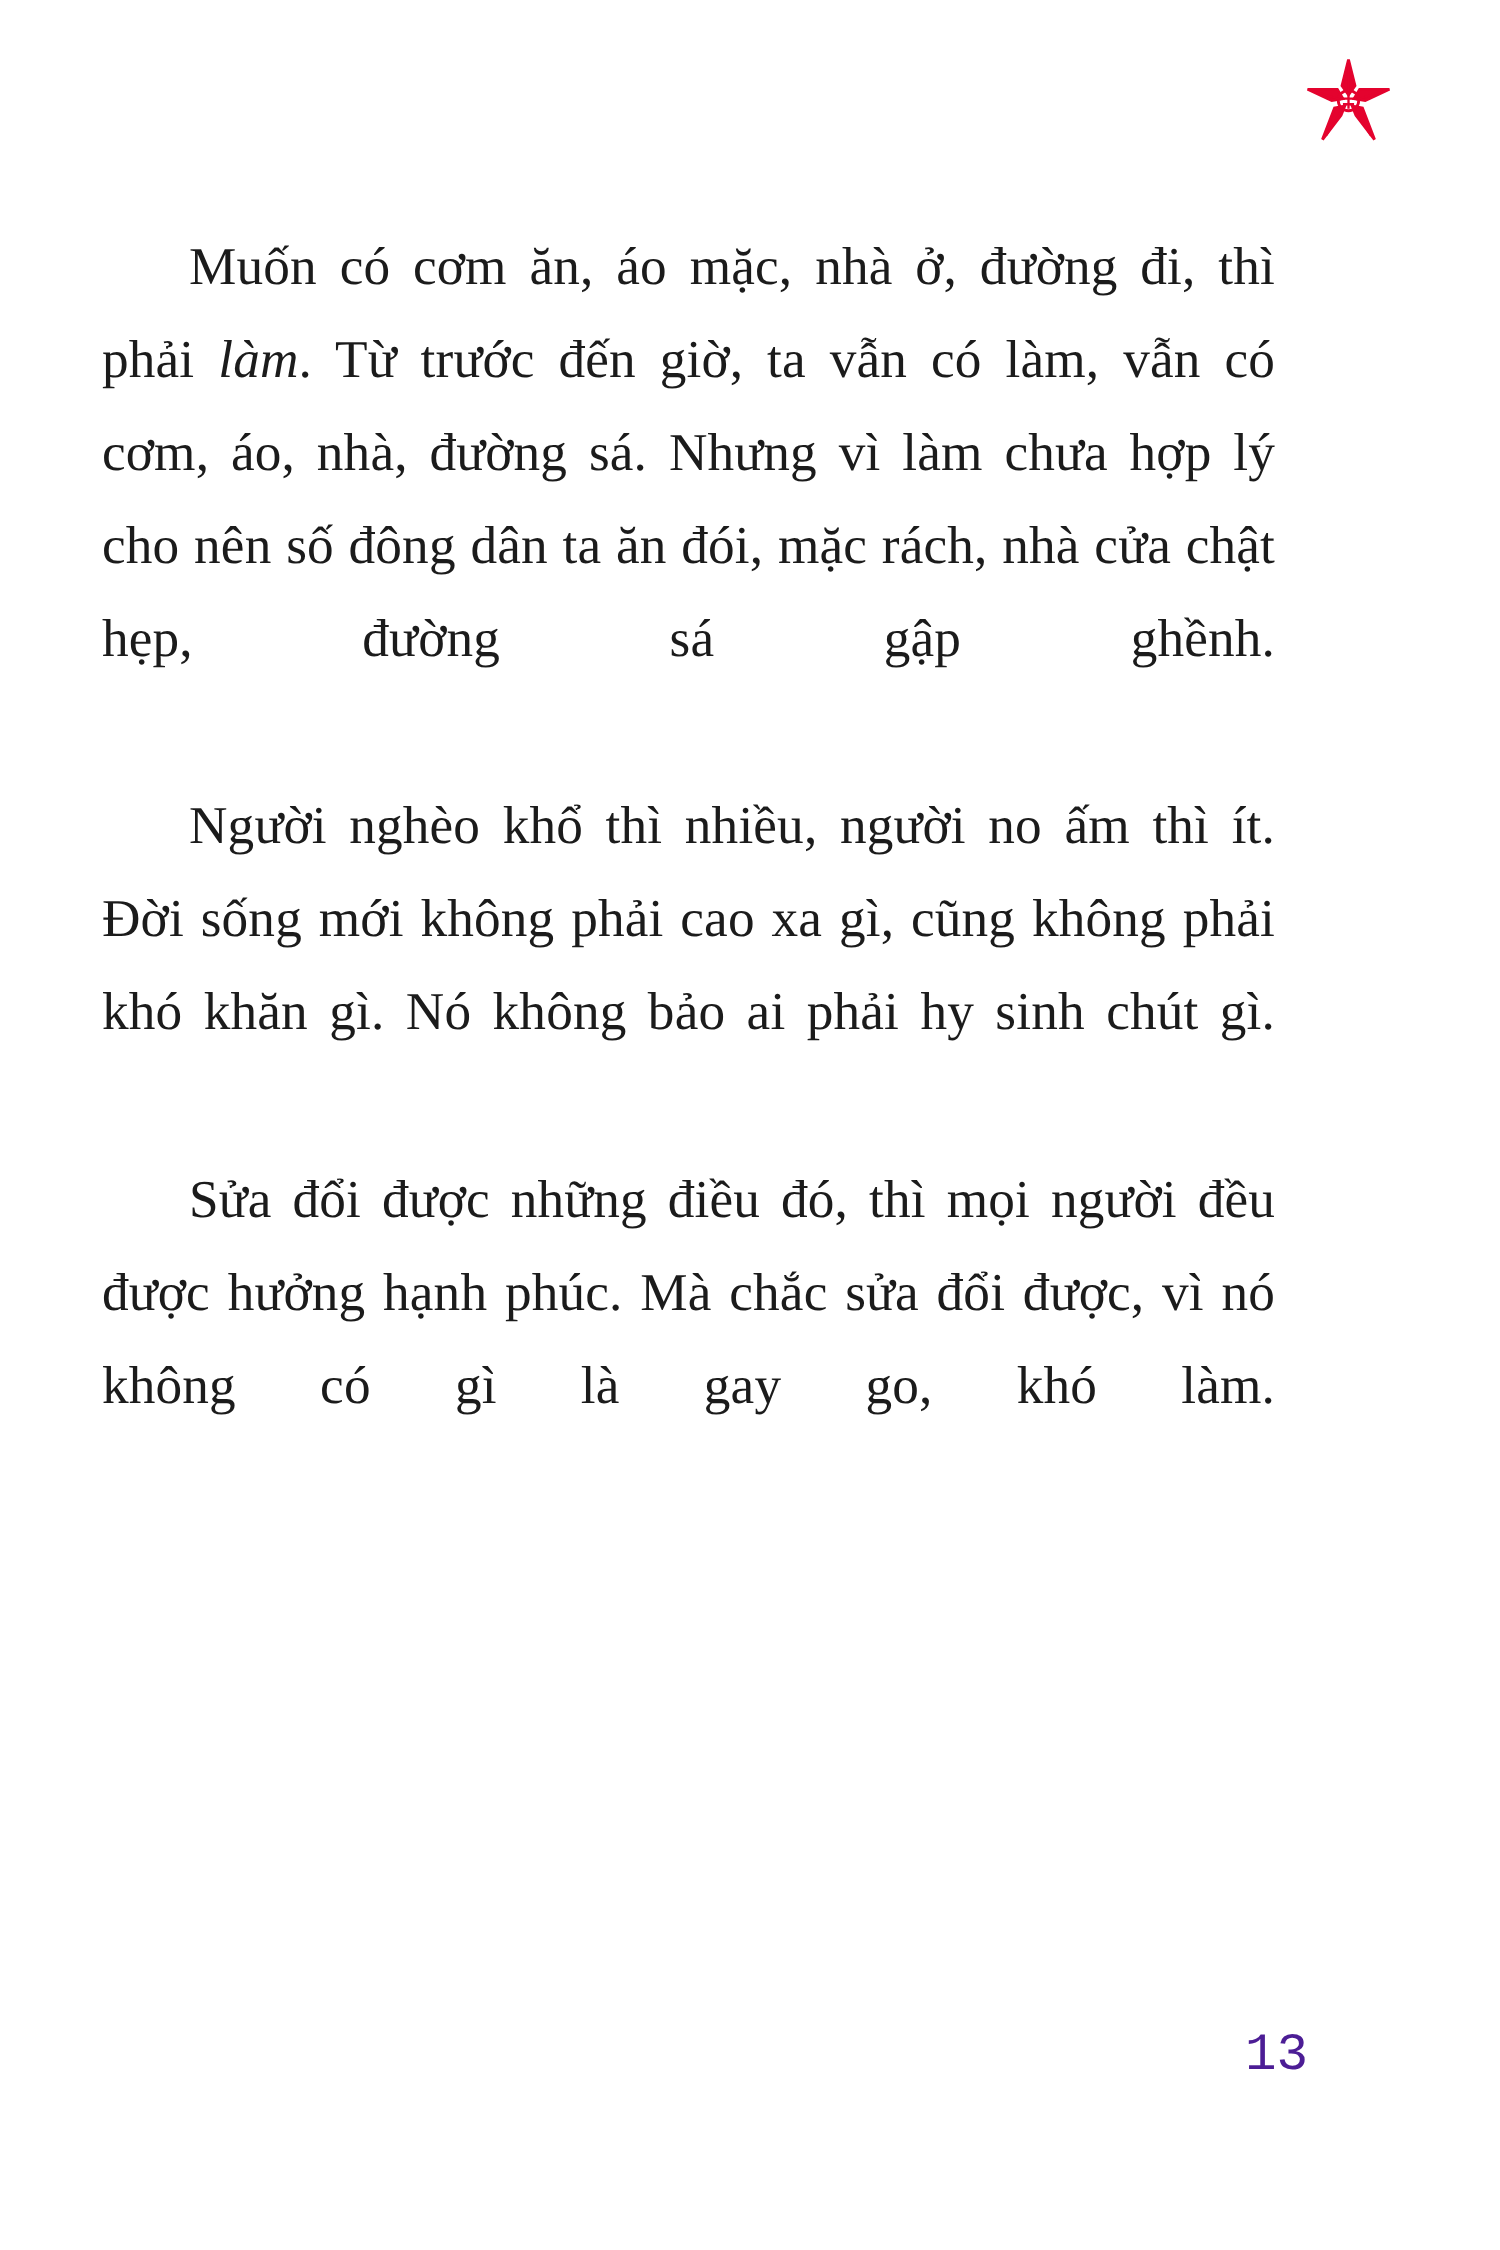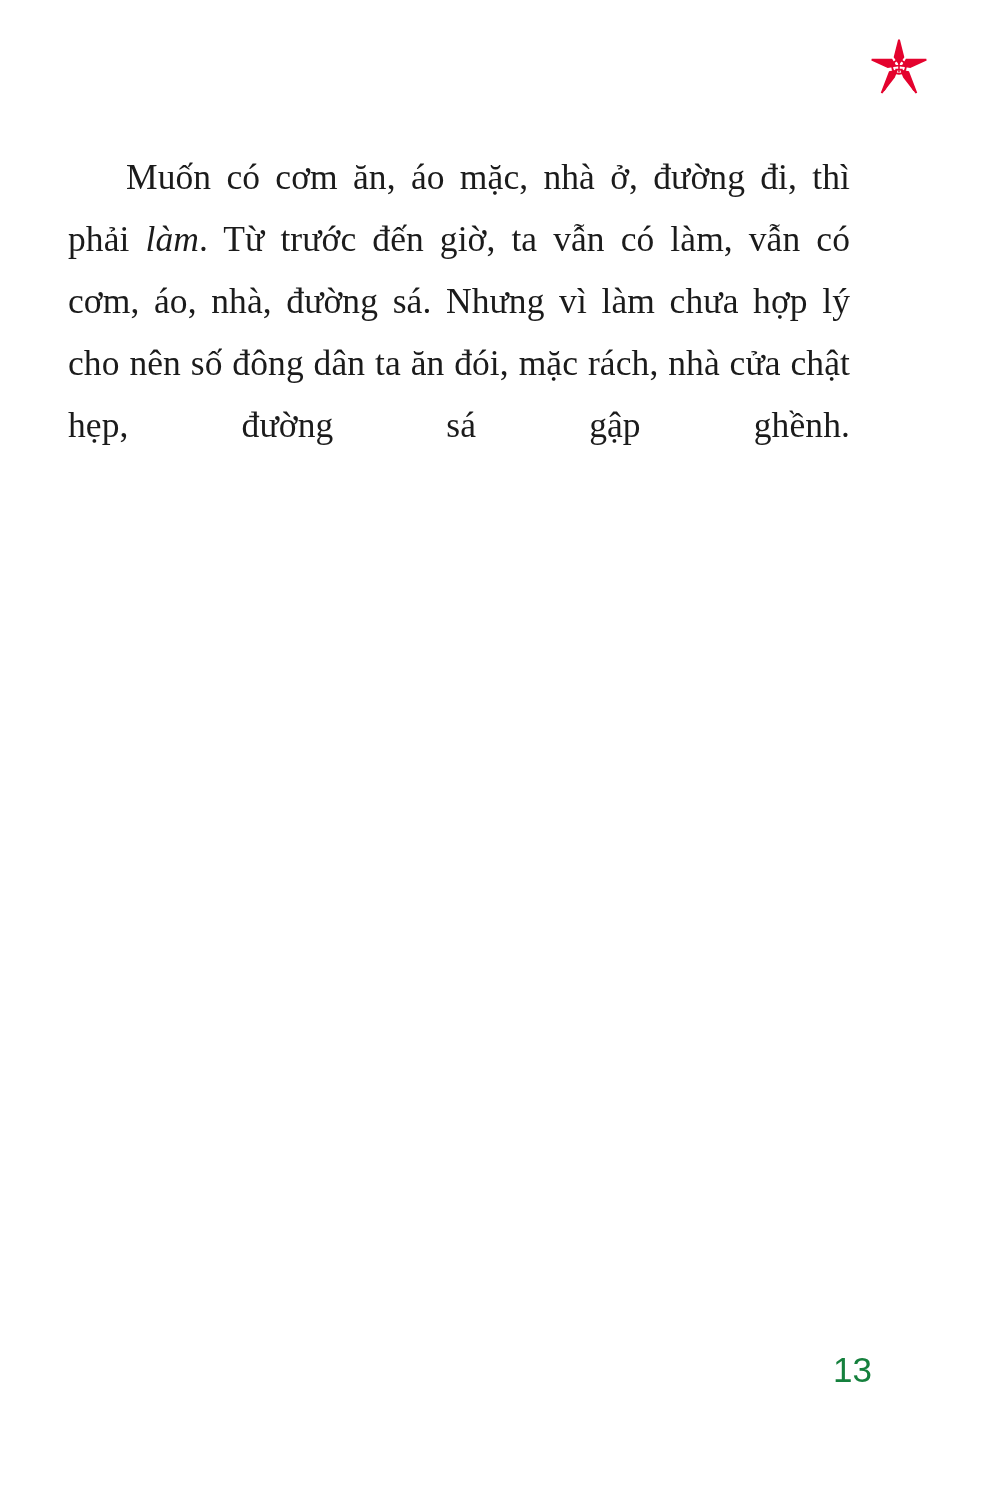--- a/index.html
+++ b/index.html
@@ -60,22 +60,22 @@
     width: 100%;
   }
   .ital {
     font-style: italic;
   }
   .page-number {
     position: absolute;
     right: 80px;
     bottom: 138px;
     font-size: 35px;
-    color: #15803d;
-    font-family: Liberation Sans, sans-serif;
+    color: #4c1d95;
+    font-family: Liberation Mono, monospace;
   }
 </style>
 </head>
 <body>
 
 <div class="page">
 
   <div class="ornament">
     <svg viewBox="0 0 100 100" xmlns="http://www.w3.org/2000/svg" aria-hidden="true">
       <g fill="none" stroke="#e4032e" stroke-width="3">
@@ -90,17 +90,19 @@
         <path d="M88 40 L58 49" stroke="#e4032e" stroke-width="2"></path>
         <path d="M74 88 L56 58" stroke="#e4032e" stroke-width="2"></path>
         <path d="M26 88 L44 58" stroke="#e4032e" stroke-width="2"></path>
         <path d="M12 40 L42 49" stroke="#e4032e" stroke-width="2"></path>
       </g>
     </svg>
   </div>
 
   <div class="content">
     <p class="para" id="p1"><span>Muốn có cơm ăn, áo mặc, nhà ở, đường đi, thì phải </span><span class="ital">làm</span><span>. Từ trước đến giờ, ta vẫn có làm, vẫn có cơm, áo, nhà, đường sá. Nhưng vì làm chưa hợp lý cho nên số đông dân ta ăn đói, mặc rách, nhà cửa chật hẹp, đường sá gập ghềnh.</span></p>
+    <p class="para" id="p2"><span>Người nghèo khổ thì nhiều, người no ấm thì ít. Đời sống mới không phải cao xa gì, cũng không phải khó khăn gì. Nó không bảo ai phải hy sinh chút gì.</span></p>
+    <p class="para" id="p4"><span>Sửa đổi được những điều đó, thì mọi người đều được hưởng hạnh phúc. Mà chắc sửa đổi được, vì nó không có gì là gay go, khó làm.</span></p>
   </div>
 
   <div class="page-number">13</div>
 
 </div>
 
 </body></html>

